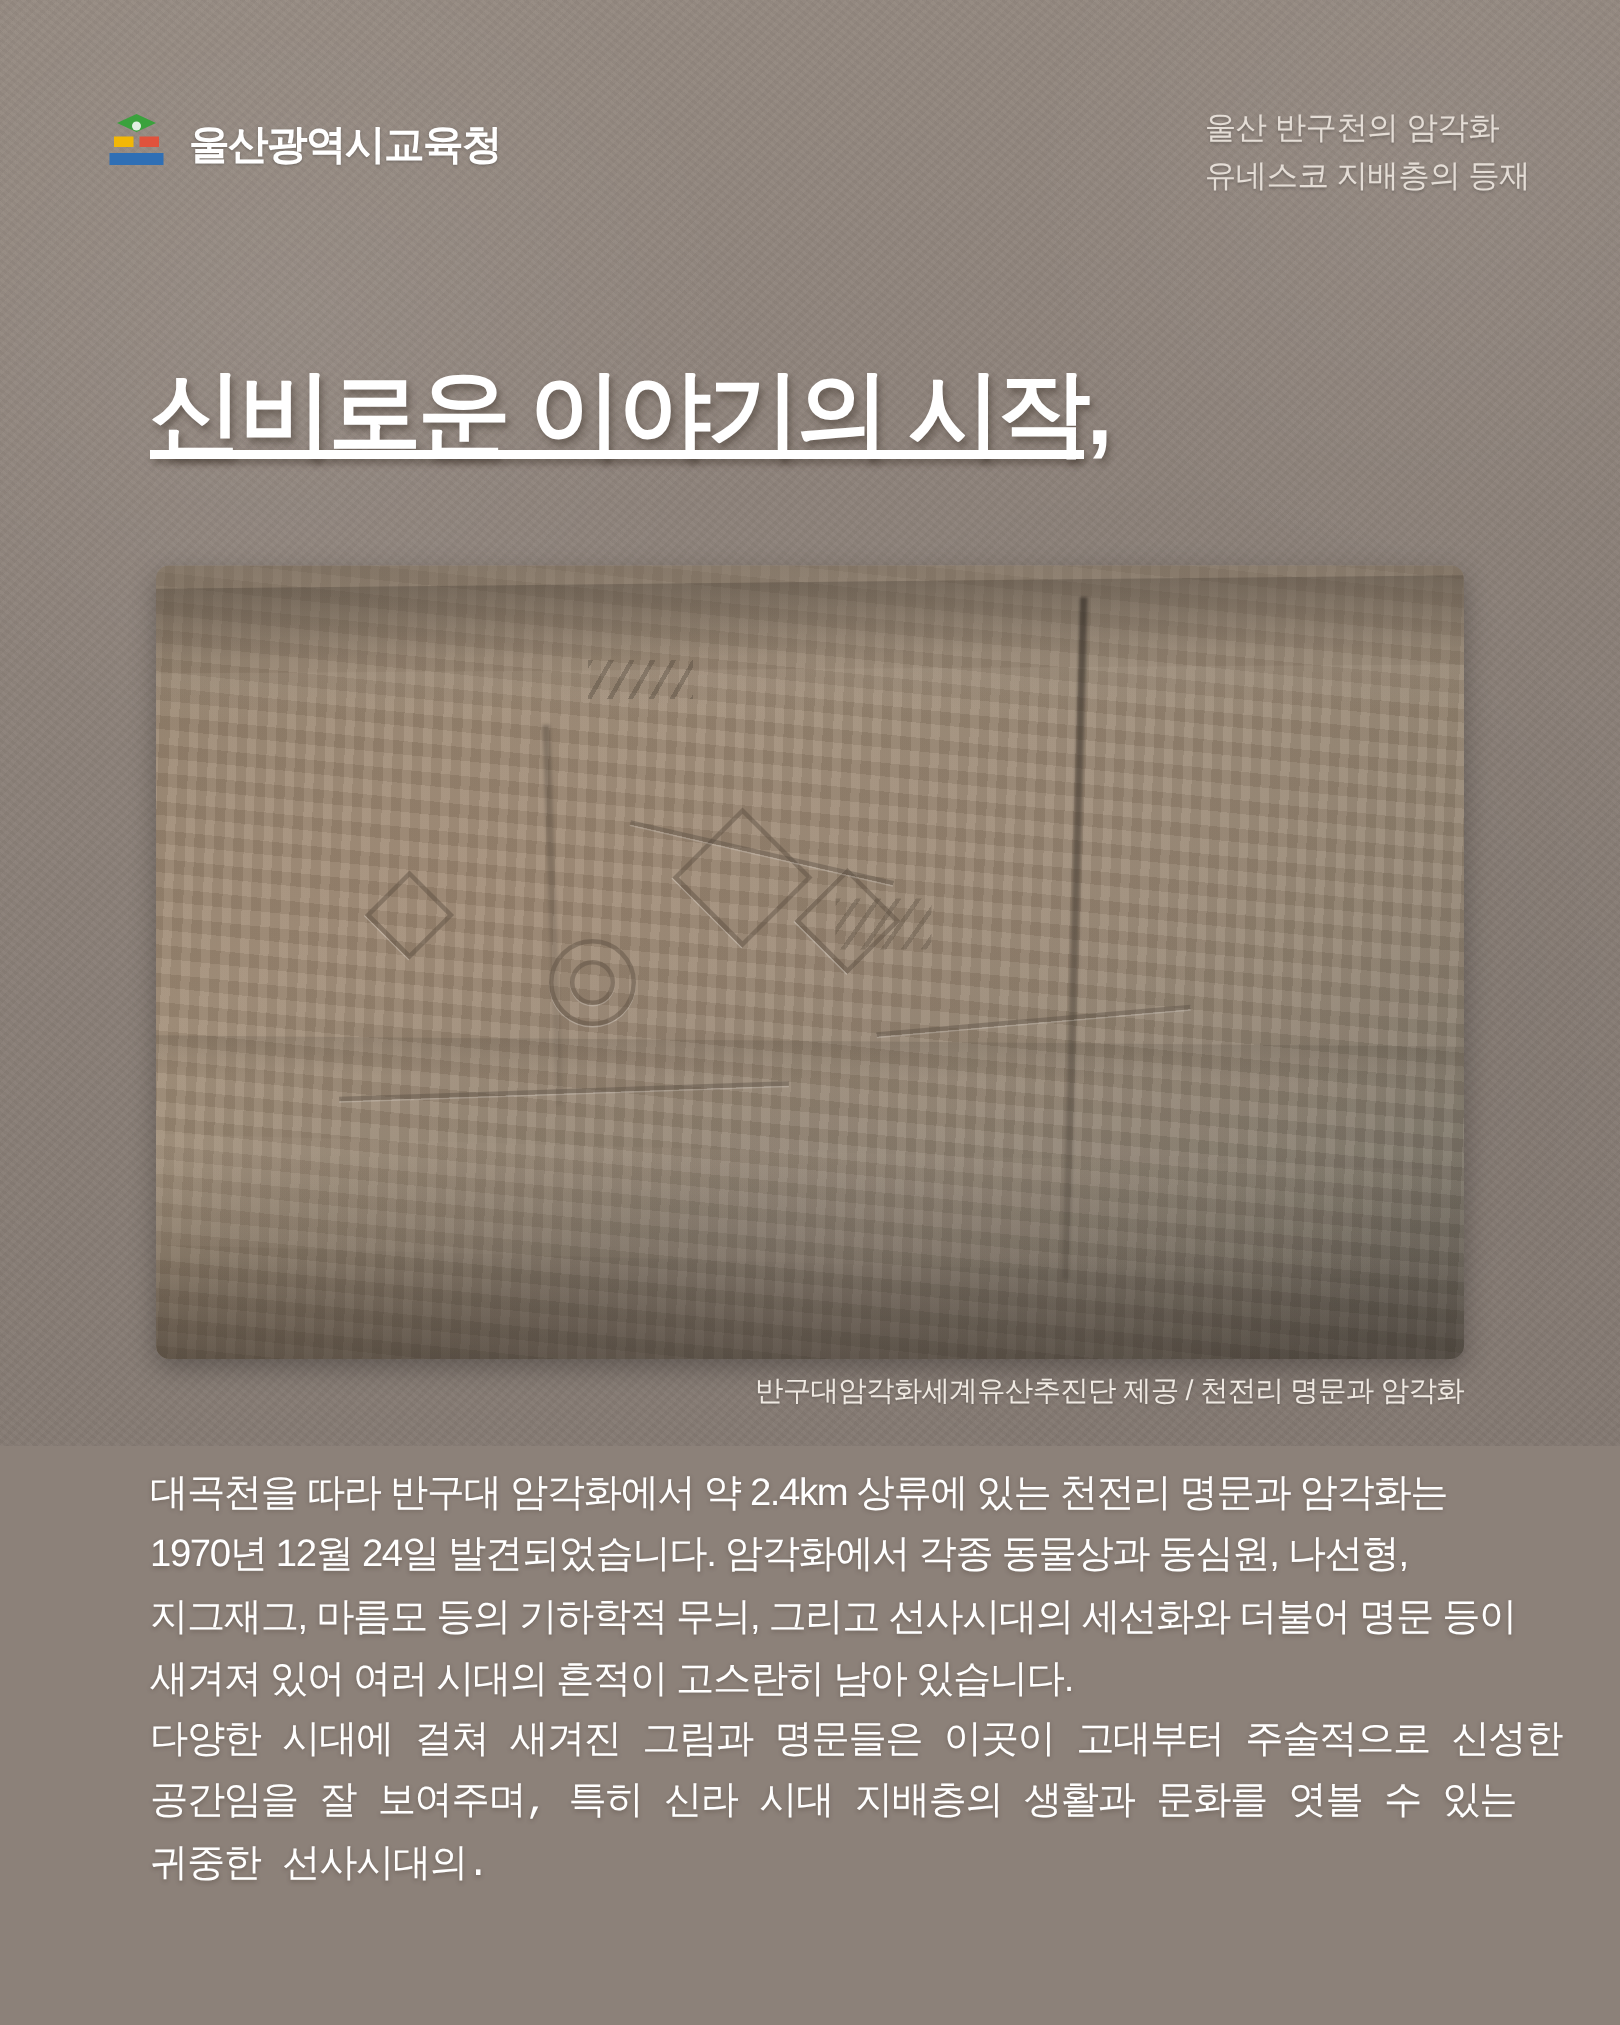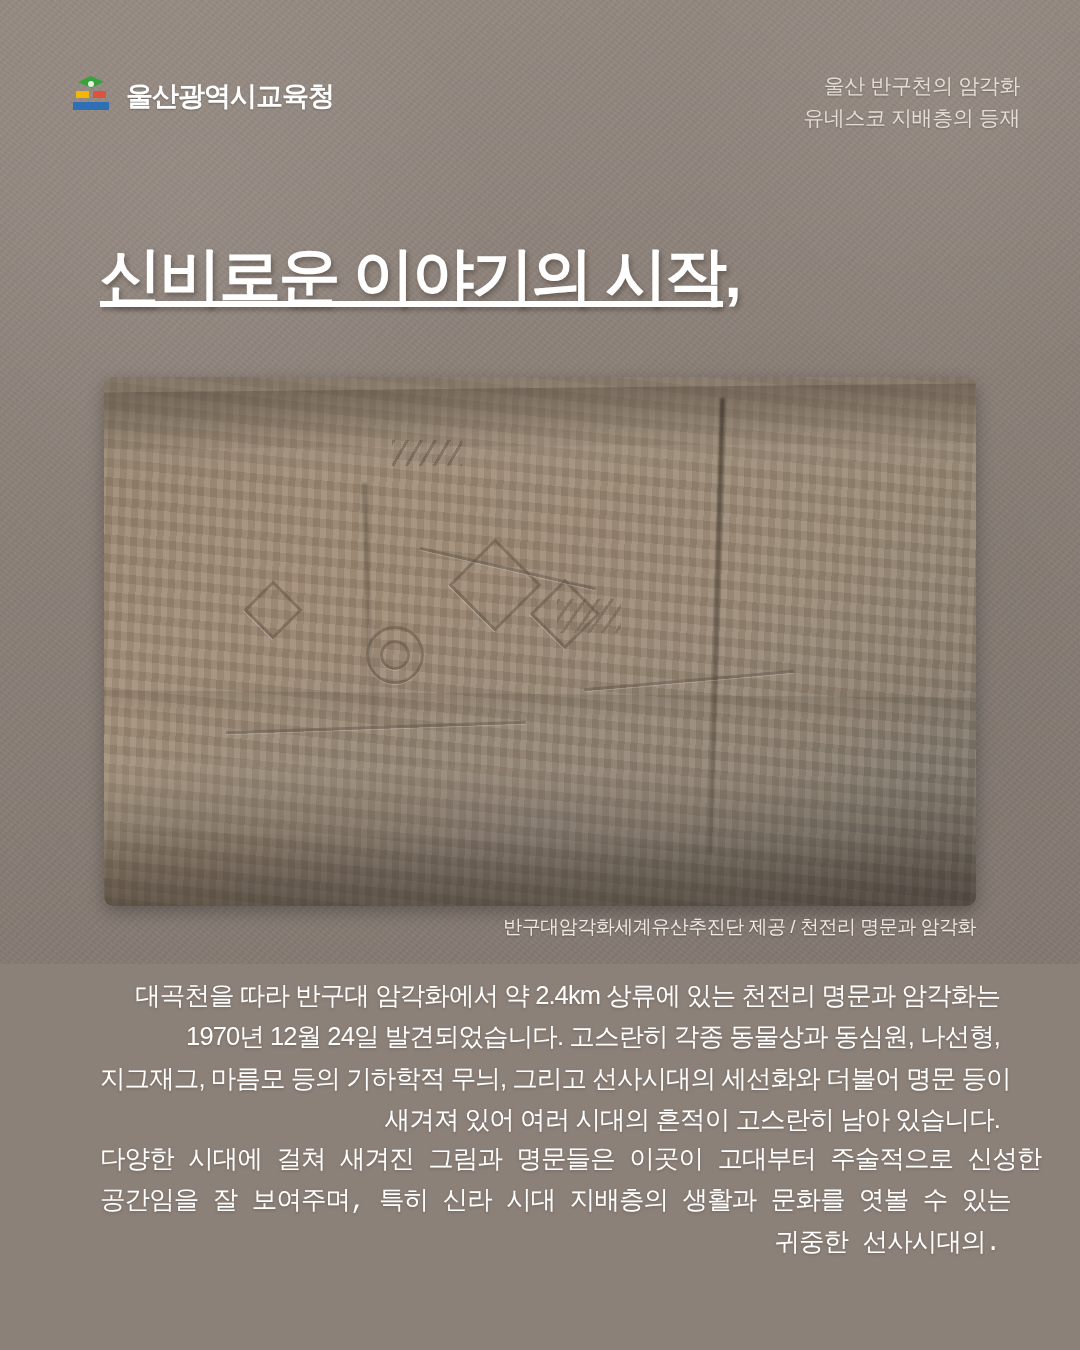--- a/index.html
+++ b/index.html
@@ -58,21 +58,20 @@
     color: #ffffff;
     font-size: 27px;
     font-weight: bold;
     letter-spacing: -1px;
     text-shadow: 0 1px 2px rgba(0,0,0,0.25);
   }
   .header-caption {
     position: absolute;
     right: 0;
     top: 0;
-    text-align: right;
     color: #e4ddd6;
     font-size: 21px;
     line-height: 1.5;
     letter-spacing: -0.4px;
     text-shadow: 0 1px 2px rgba(0,0,0,0.22);
   }
 
   
   .title {
     position: absolute;
@@ -198,21 +197,21 @@
     top: 975px;
     width: 900px;
     color: #ffffff;
     font-size: 25.5px;
     line-height: 1.62;
     letter-spacing: -0.9px;
     text-shadow: 0 1px 3px rgba(60,48,40,0.35);
   }
   .body-copy p { margin: 0; }
   .body-copy .para + .para { margin-top: 0px; font-family: Liberation Mono, monospace; }
-  .body-copy .ln { display: block; white-space: nowrap; text-align: right; }
+  .body-copy .ln { display: block; white-space: nowrap; }
 </style>
 </head>
 <body>
 
 <div class="page">
   <div class="texture"></div>
 
   <div class="header">
     <div class="brand">
       <span class="brand-mark">
@@ -255,21 +254,21 @@
       <div class="m-line ml2"></div>
       <div class="m-line ml3"></div>
     </div>
   </div>
 
   <div class="photo-credit">반구대암각화세계유산추진단 제공 / 천전리 명문과 암각화</div>
 
   <div class="body-copy">
     <p class="para">
       <span class="ln">대곡천을 따라 반구대 암각화에서 약 2.4km 상류에 있는 천전리 명문과 암각화는</span>
-      <span class="ln">1970년 12월 24일 발견되었습니다. 고스란히 각종 동물상과 동심원, 나선형,</span>
+      <span class="ln">1970년 12월 24일 발견되었습니다. 암각화에서 각종 동물상과 동심원, 나선형,</span>
       <span class="ln">지그재그, 마름모 등의 기하학적 무늬, 그리고 선사시대의 세선화와 더불어 명문 등이</span>
       <span class="ln">새겨져 있어 여러 시대의 흔적이 고스란히 남아 있습니다.</span>
     </p>
     <p class="para">
       <span class="ln">다양한 시대에 걸쳐 새겨진 그림과 명문들은 이곳이 고대부터 주술적으로 신성한</span>
       <span class="ln">공간임을 잘 보여주며, 특히 신라 시대 지배층의 생활과 문화를 엿볼 수 있는</span>
       <span class="ln">귀중한 선사시대의.</span>
     </p>
   </div>
 </div>

